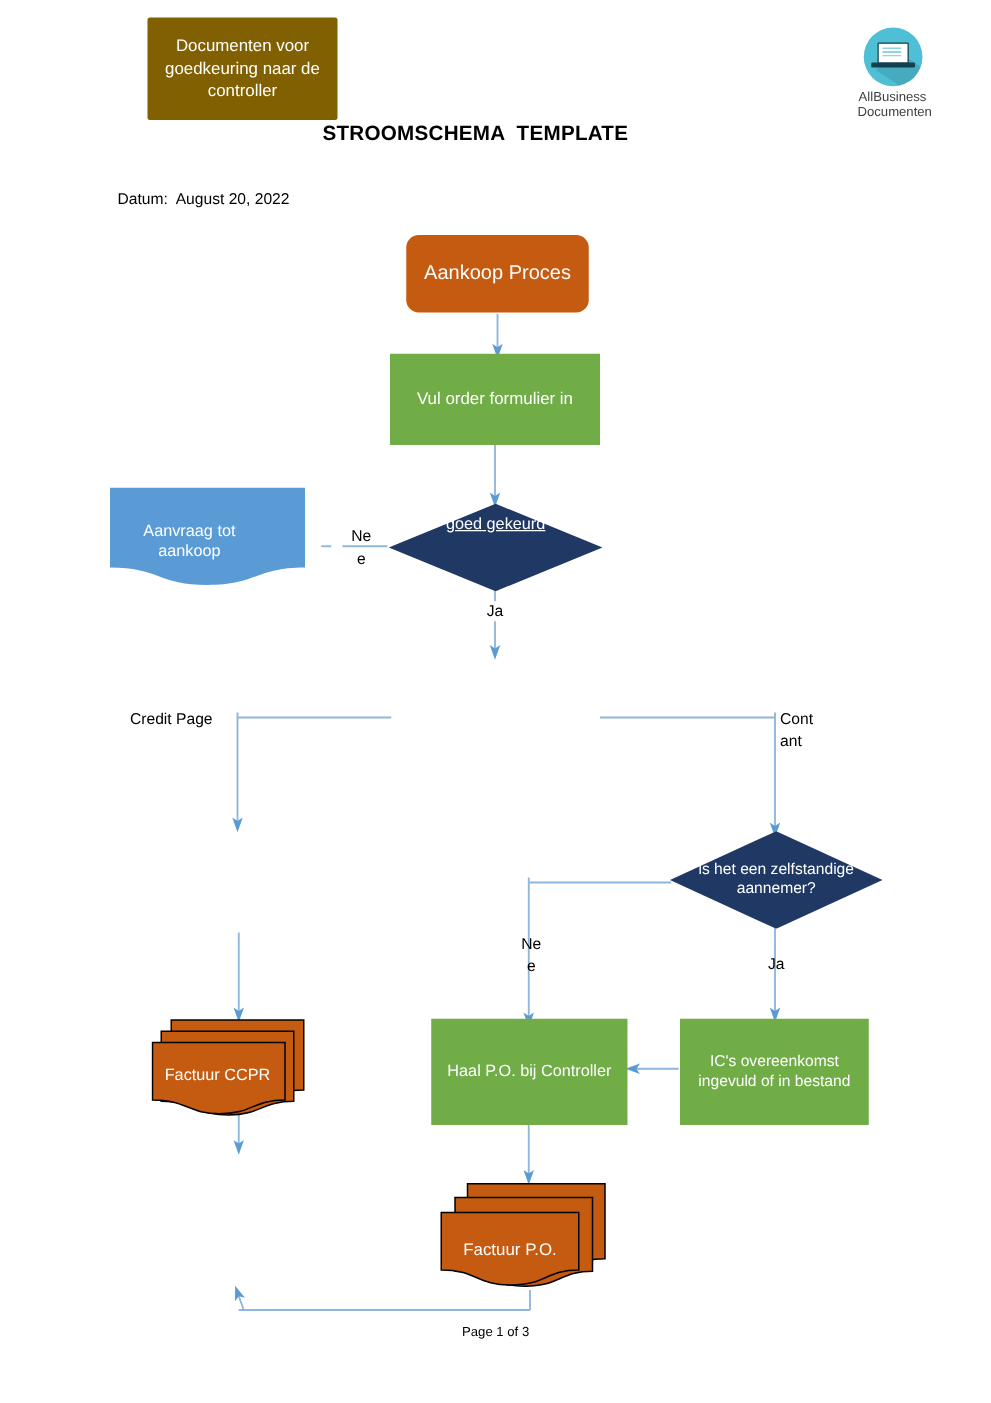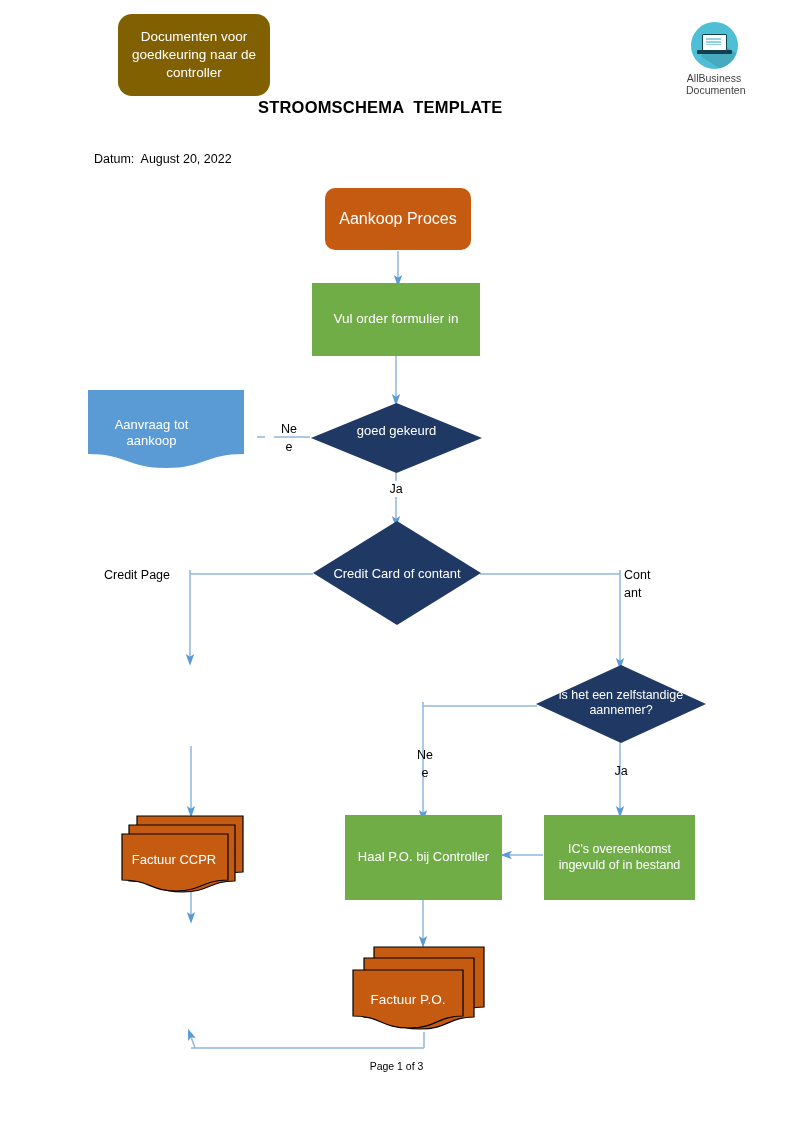--- a/index.html
+++ b/index.html
@@ -19,21 +19,21 @@
     overflow: hidden;
     background: #ffffff;
   }
   .abs { position: absolute; }
 
   
   #doc-note {
     left: 118px; top: 14px;
     width: 152px; height: 82px;
     background: #806000;
-    border-radius: 14px;
+    border-radius: 2px;
     color: #ffffff;
     font-size: 13.5px;
     line-height: 1.33;
     display: flex;
     align-items: center;
     justify-content: center;
     text-align: center;
     padding: 0 8px;
     box-sizing: border-box;
     z-index: 5;
@@ -227,36 +227,30 @@
   </div>
 
   <div class="abs proc" style="left:312px; top:283px; width:168px; height:73px;">
     <span class="shape-label" style="font-size:13.5px;">Vul order formulier in</span>
   </div>
 
   <div class="abs diamond-wrap" style="left:311px; top:403px; width:171px; height:70px;">
     <svg width="171" height="70" viewBox="0 0 171 70">
       <polygon points="85.5,0 171,35 85.5,70 0,35" fill="#1F3864"></polygon>
     </svg>
-    <div class="diamond-text" style="top:20px; font-size:13px;">goed gekeurd</div>
+    <div class="diamond-text" style="top:8px; font-size:13px;text-decoration:underline;">goed gekeurd</div>
   </div>
 
   <div class="abs" style="left:88px; top:390px; width:127px; height:80px;">
     <svg width="156" height="80" viewBox="0 0 156 80">
       <path d="M0,0 L156,0 L156,64 C117,64 117,78 78,78 C39,78 39,64 0,64 Z" fill="#5B9BD5"></path>
     </svg>
     <div class="diamond-text" style="top:27px; font-size:13px;">Aanvraag tot aankoop</div>
   </div>
 
-  <div class="abs diamond-wrap" style="left:313px; top:521px; width:168px; height:104px;">
-    <svg width="168" height="104" viewBox="0 0 168 104">
-      <polygon points="84,0 168,52 84,104 0,52" fill="#1F3864"></polygon>
-    </svg>
-    <div class="diamond-text" style="top:45px; font-size:13px;">Credit Card of contant</div>
-  </div>
 
 
   <div class="abs diamond-wrap" style="left:536px; top:665px; width:170px; height:78px;">
     <svg width="170" height="78" viewBox="0 0 170 78">
       <polygon points="85,0 170,39 85,78 0,39" fill="#1F3864"></polygon>
     </svg>
     <div class="diamond-text" style="top:23px; font-size:12.5px; left:8px; right:8px;">is het een zelfstandige aannemer?</div>
   </div>
 
   <div class="abs" style="left:121px; top:812px; width:126px; height:85px;">

